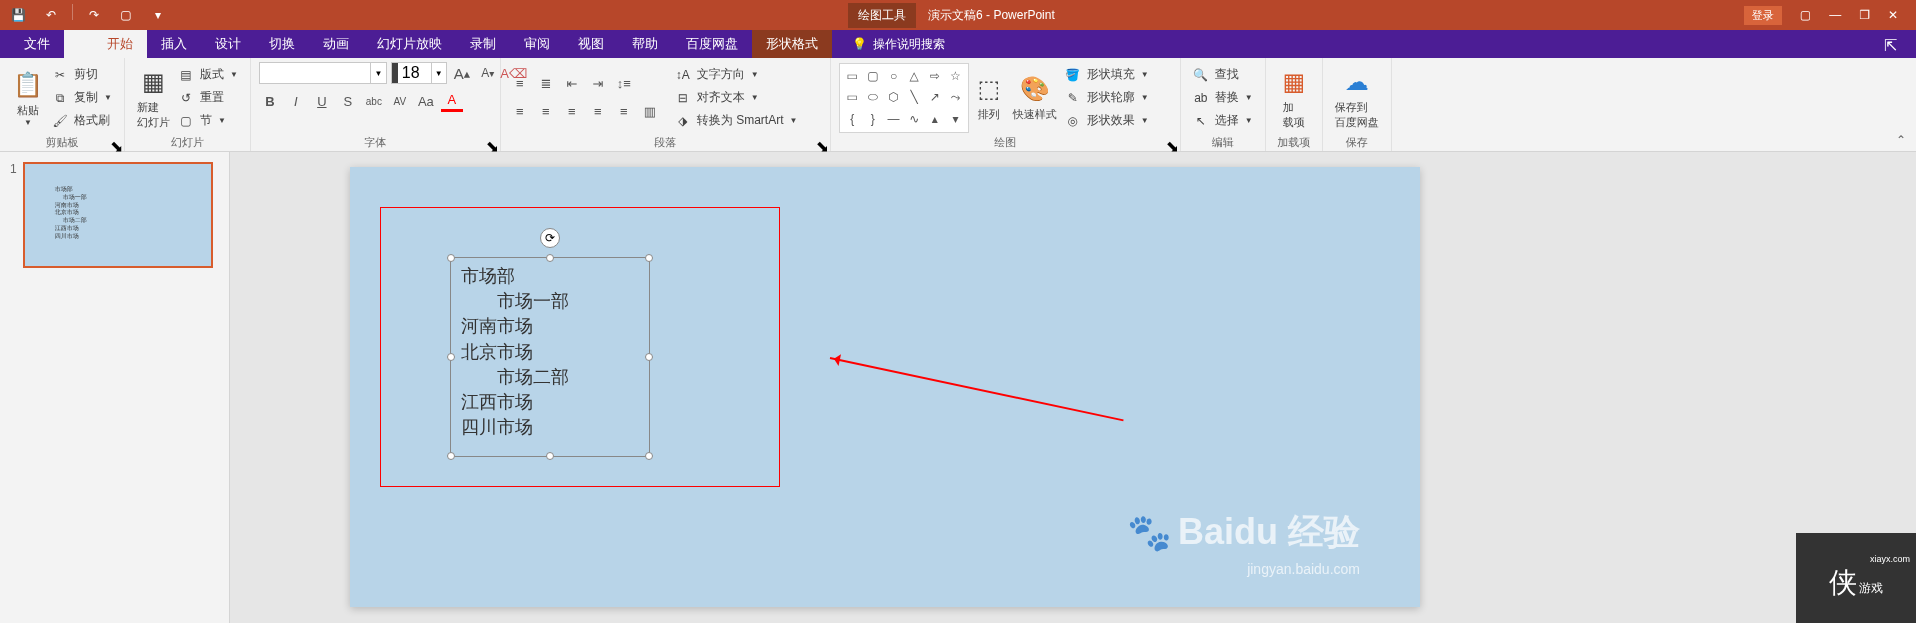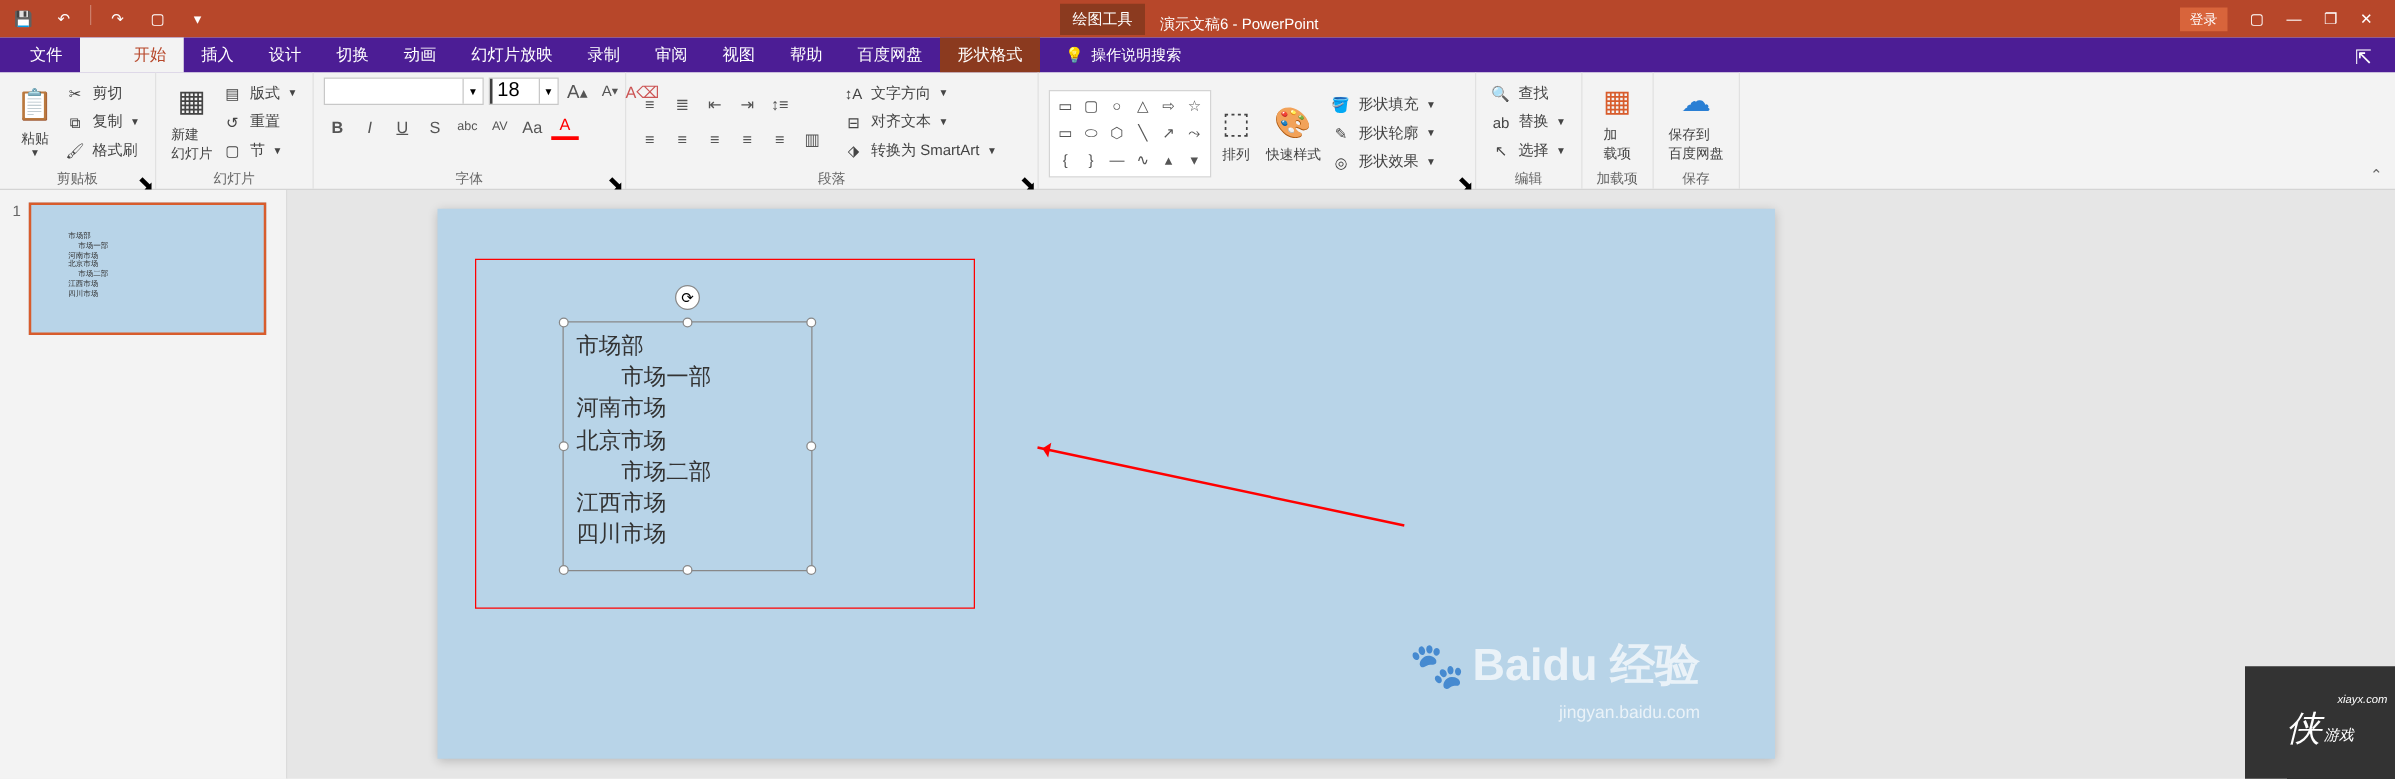--- a/index.html
+++ b/index.html
@@ -1,41 +1,41 @@
 <!DOCTYPE html>
 <html><head>
 <meta charset="utf-8">
 <style>
 *{margin:0;padding:0;box-sizing:border-box;font-family:"Microsoft YaHei","Segoe UI",sans-serif;}
 body{background:#f3f3f3;width:1916px;height:623px;overflow:hidden;user-select:none;}
 .titlebar{height:30px;background:#b7472a;display:flex;align-items:center;color:#fff;font-size:12px;}
 .qat{display:flex;gap:10px;padding:0 8px;}
 .qat-btn{width:22px;height:22px;display:flex;align-items:center;justify-content:center;cursor:pointer;}
 .qat-sep{width:1px;height:16px;background:rgba(255,255,255,.3);}
-.title-center{flex:1;display:flex;justify-content:center;gap:12px;align-items:flex-end;}
+.title-center{flex:1;display:flex;justify-content:center;gap:12px;align-items:center;}
 .context-tab{background:#8b3a1f;padding:4px 10px;}
 .win-controls{display:flex;align-items:center;gap:18px;padding:0 18px;}
 .login-btn{background:#d8643b;padding:2px 8px;font-size:11px;cursor:pointer;}
 .ribbon-tabs{height:28px;background:#4c1d95;display:flex;align-items:center;padding-left:10px;}
 .tab{padding:5px 14px;color:#fff;font-size:13px;cursor:pointer;}
 .tab.active{background:#f3f3f3;color:#b7472a;padding-left:43px;}
 .tell-me{display:flex;align-items:center;gap:6px;color:#fff;font-size:12px;margin-left:20px;}
 .ribbon{height:94px;background:#f3f3f3;border-bottom:1px solid #d4d4d4;display:flex;}
 .group{border-right:1px solid #e1e1e1;padding:4px 8px 0;display:flex;flex-direction:column;position:relative;}
 .group-body{flex:1;display:flex;align-items:center;}
 .group-label{height:18px;text-align:center;font-size:11px;color:#666;display:flex;justify-content:center;align-items:center;gap:4px;}
 .dlg-launcher{width:10px;height:10px;cursor:pointer;position:absolute;right:4px;bottom:4px;}
 .big-btn{display:flex;flex-direction:column;align-items:center;padding:2px 4px;cursor:pointer;font-size:11px;color:#444;}
 .big-btn .ico{width:32px;height:32px;display:flex;align-items:center;justify-content:center;font-size:24px;margin-bottom:2px;}
 .small-row{display:flex;align-items:center;gap:6px;font-size:12px;color:#444;padding:2px 4px;cursor:pointer;}
 .small-row .ico{width:16px;height:16px;display:flex;align-items:center;justify-content:center;}
 .col{display:flex;flex-direction:column;gap:2px;}
 .font-combo{display:flex;border:1px solid #c8c8c8;background:#fff;height:22px;}
 .font-name{width:110px;padding:0 4px;font-size:12px;display:flex;align-items:center;}
-.font-size{width:40px;border-left:2px solid #404040;padding:0 4px;display:flex;align-items:center;}
+.font-size{width:40px;border-left:6px solid #404040;padding:0 4px;display:flex;align-items:center;}
 .combo-drop{width:16px;border-left:1px solid #c8c8c8;display:flex;align-items:center;justify-content:center;font-size:8px;}
 .fmt-row{display:flex;gap:4px;margin-top:6px;}
 .fmt-btn{width:22px;height:22px;display:flex;align-items:center;justify-content:center;cursor:pointer;font-size:13px;color:#555;}
 .shapes-gallery{width:130px;height:70px;border:1px solid #d4d4d4;background:#fff;display:grid;grid-template-columns:repeat(6,1fr);grid-template-rows:repeat(3,1fr);gap:2px;padding:3px;}
 .shape-item{display:flex;align-items:center;justify-content:center;font-size:12px;color:#555;cursor:pointer;}
 .workspace{display:flex;height:471px;}
 .slide-panel{width:230px;background:#f3f3f3;border-right:1px solid #d4d4d4;padding:10px;}
 .thumb-wrap{display:flex;gap:6px;}
 .thumb-num{font-size:12px;color:#666;}
 .thumb{width:190px;height:106px;background:#b8d4e8;border:2px solid #d85c2c;position:relative;}
@@ -48,21 +48,21 @@
 .h-nw{left:-4px;top:-4px;}.h-n{left:50%;top:-4px;margin-left:-4px;}.h-ne{right:-4px;top:-4px;}
 .h-w{left:-4px;top:50%;margin-top:-4px;}.h-e{right:-4px;top:50%;margin-top:-4px;}
 .h-sw{left:-4px;bottom:-4px;}.h-s{left:50%;bottom:-4px;margin-left:-4px;}.h-se{right:-4px;bottom:-4px;}
 .rotate-handle{position:absolute;left:50%;top:-30px;margin-left:-10px;width:20px;height:20px;border:1px solid #888;border-radius:50%;background:#fff;display:flex;align-items:center;justify-content:center;font-size:12px;}
 .textbox-content{padding:6px 10px;font-size:18px;color:#333;line-height:1.4;}
 .indent{padding-left:36px;}
 .arrow-red{position:absolute;left:480px;top:190px;width:300px;height:2px;background:red;transform:rotate(12deg);transform-origin:left center;}
 .arrow-red:before{content:"";position:absolute;left:-2px;top:-5px;border:6px solid transparent;border-right-color:red;}
 .watermark{position:absolute;right:60px;bottom:50px;color:rgba(255,255,255,.7);font-size:36px;font-weight:bold;display:flex;align-items:center;gap:6px;}
 .watermark-sub{position:absolute;right:60px;bottom:30px;color:rgba(255,255,255,.7);font-size:14px;margin-left:35px;}
-.corner-badge{position:absolute;right:0;bottom:0;width:120px;height:90px;background:#333;color:#fff;display:flex;flex-direction:column;align-items:center;justify-content:center;font-size:11px;font-style:italic;}
+.corner-badge{position:absolute;right:0;bottom:0;width:120px;height:90px;background:#333;color:#fff;display:flex;flex-direction:column;align-items:center;justify-content:center;font-size:11px;}
 .corner-badge .big{font-size:28px;}
 .collapse-ribbon{position:absolute;right:10px;bottom:4px;cursor:pointer;font-size:12px;color:#666;}
 .share-icon{position:absolute;right:12px;top:36px;width:20px;height:20px;color:#fff;cursor:pointer;}
 </style>
 </head>
 <body>
 
 <div class="titlebar">
   <div class="qat">
     <span class="qat-btn">💾</span>
@@ -274,20 +274,21 @@
             <span>形状轮廓</span>
             <span style="font-size:8px;">▼</span>
           </div>
         <div class="small-row">
             <span class="ico">◎</span>
             <span>形状效果</span>
             <span style="font-size:8px;">▼</span>
           </div>
       </div>
     </div>
+    <div class="group-label">绘图</div>
     <span class="dlg-launcher">⬊</span>
   </div>
 
   <div class="group">
     <div class="group-body">
       <div class="col">
         <div class="small-row">
             <span class="ico">🔍</span>
             <span>查找</span>
           </div>

